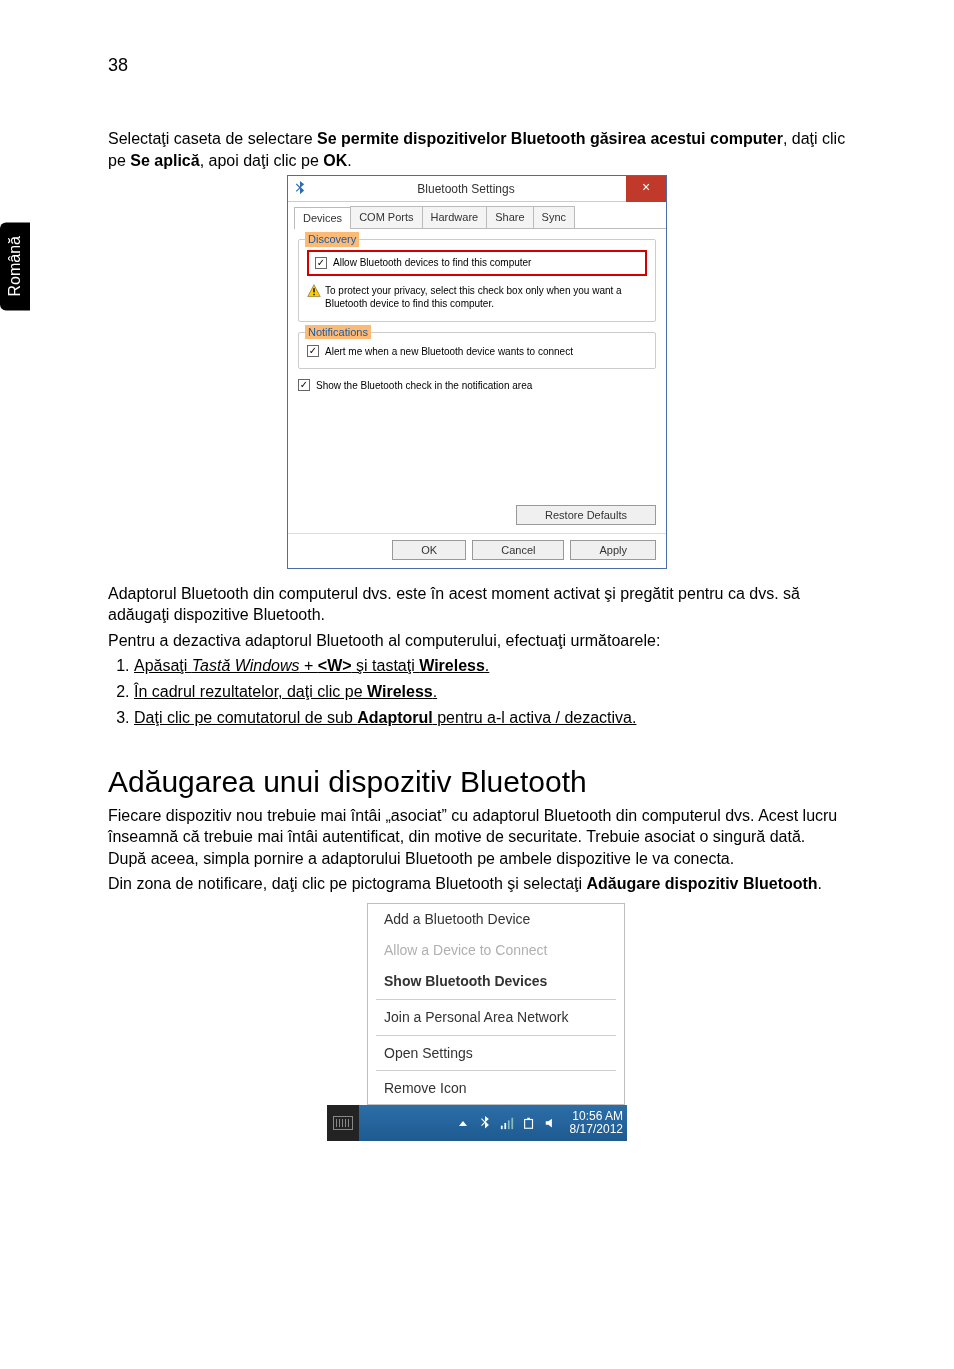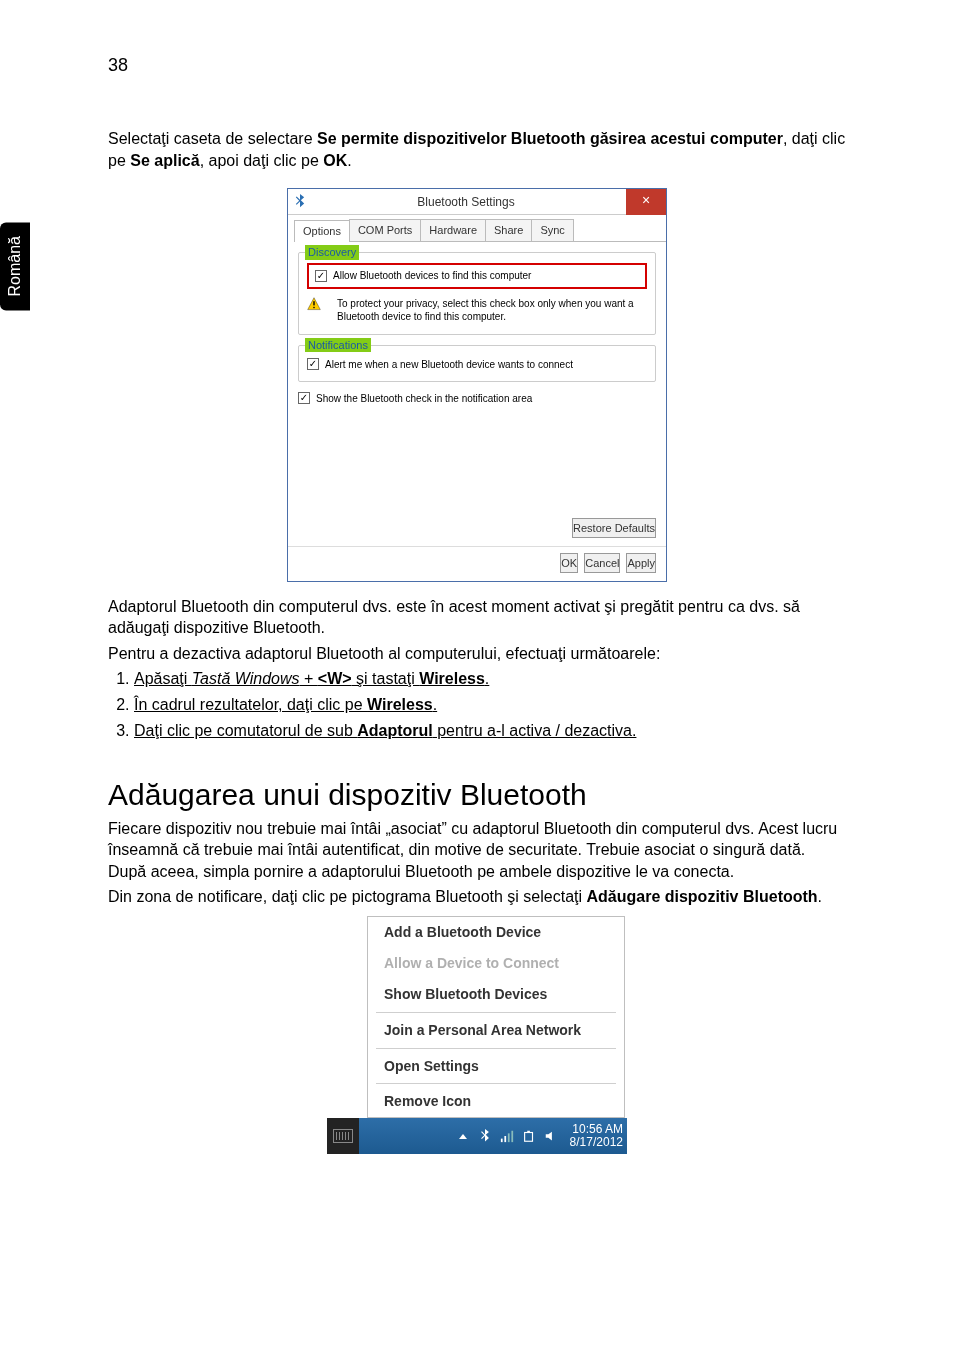--- a/index.html
+++ b/index.html
@@ -52,21 +52,21 @@
   }
   ol.steps li { margin-bottom: 4px; line-height: 1.35; }
   h2.section {
     font-size: 30px;
     font-weight: normal;
     margin-top: 34px;
     margin-bottom: 2px;
   }
   
   .dialog-wrap {
-    margin: 17px auto 14px auto;
+    margin: 4px auto 14px auto;
     width: 380px;
   }
   .dialog {
     border: 1px solid #4a6ea9;
     background: #fff;
     width: 380px;
     font-size: 11px;
     color: #000;
   }
   .titlebar {
@@ -120,49 +120,49 @@
   .fieldset {
     border: 1px solid #ccc;
     border-radius: 2px;
     padding: 10px 8px 10px 8px;
     margin-bottom: 10px;
     position: relative;
   }
   .legend {
     position: absolute;
     top: -8px; left: 6px;
-    background: #84cc16;
+    background: #fdba74;
     padding: 0 3px;
     color: #1b5aa5;
     font-size: 11px;
   }
   .discovery-red {
     border: 2px solid #d40000;
     padding: 4px 6px;
     display: flex;
     align-items: center;
     gap: 6px;
     margin-bottom: 8px;
     font-size: 10px;
   }
   .chk {
     width: 12px; height: 12px; border:1px solid #666; display:inline-flex;
     align-items:center; justify-content:center; font-size:10px; line-height:1;
     background:#fff; flex-shrink: 0;
   }
-  .warn-row { display:flex; gap:16px; align-items:flex-start; font-size:10px; }
+  .warn-row { display:flex; gap:4px; align-items:flex-start; font-size:10px; }
   .warn-icon {
     width:14px; height:14px; flex-shrink:0;
   }
   .chk-row { display:flex; gap:6px; align-items:flex-start; font-size:10px; }
   .noti-chk { margin-top:2px; }
   .btn {
     border: 1px solid #999;
     background: #f0f0f0;
-    padding: 3px 0;
+    padding: 3px 28px;
     font-size: 11px;
     color: #333;
   }
   .restore-row { text-align: right; margin-top: 112px; }
   .buttons-row {
     display:flex; justify-content:flex-end; gap:6px;
     padding: 6px 10px 8px 10px;
     border-top:1px solid #ddd;
   }
   
@@ -175,21 +175,20 @@
     border: 1px solid #bfbfbf;
     background: #fff;
     font-family: "Segoe UI", Arial, sans-serif;
     font-size: 14px;
     color: #333;
     margin-left: 40px;
   }
   .ctx-item {
     padding: 6px 16px;
     border-bottom: none;
-    font-weight: bold;
   }
   .ctx-item.dim { color: #b0b0b0; }
   .ctx-item.boldline { font-weight: bold; }
   .ctx-sep { height:1px; background:#cfcfcf; margin:2px 8px; }
   .taskbar {
     display:flex;
     align-items:center;
     height: 36px;
     background:#232323;
     color:#fff;
@@ -228,21 +227,21 @@
   <div class="dialog-wrap">
     <div class="dialog">
       <div class="titlebar">
         <svg class="bt-icon-sm" viewBox="0 0 24 36">
             <path d="M12 0 L22 8 L14 15 L22 23 L12 32 L12 18 L4 26 L2 24 L10 16 L2 8 L4 6 L12 14 Z" fill="#2b6fb3"></path>
           </svg>
         <span class="title-text">Bluetooth Settings</span>
         <div class="close-x">×</div>
       </div>
       <div class="tabs">
-        <div class="tab selected">Options</div>
+        <div class="tab selected">Devices</div>
         <div class="tab">COM Ports</div>
         <div class="tab">Hardware</div>
         <div class="tab">Share</div>
         <div class="tab">Sync</div>
       </div>
       <div class="dlg-body">
         <div class="fieldset">
           <span class="legend">Discovery</span>
           <div class="discovery-red">
             <span class="chk">✓</span>

